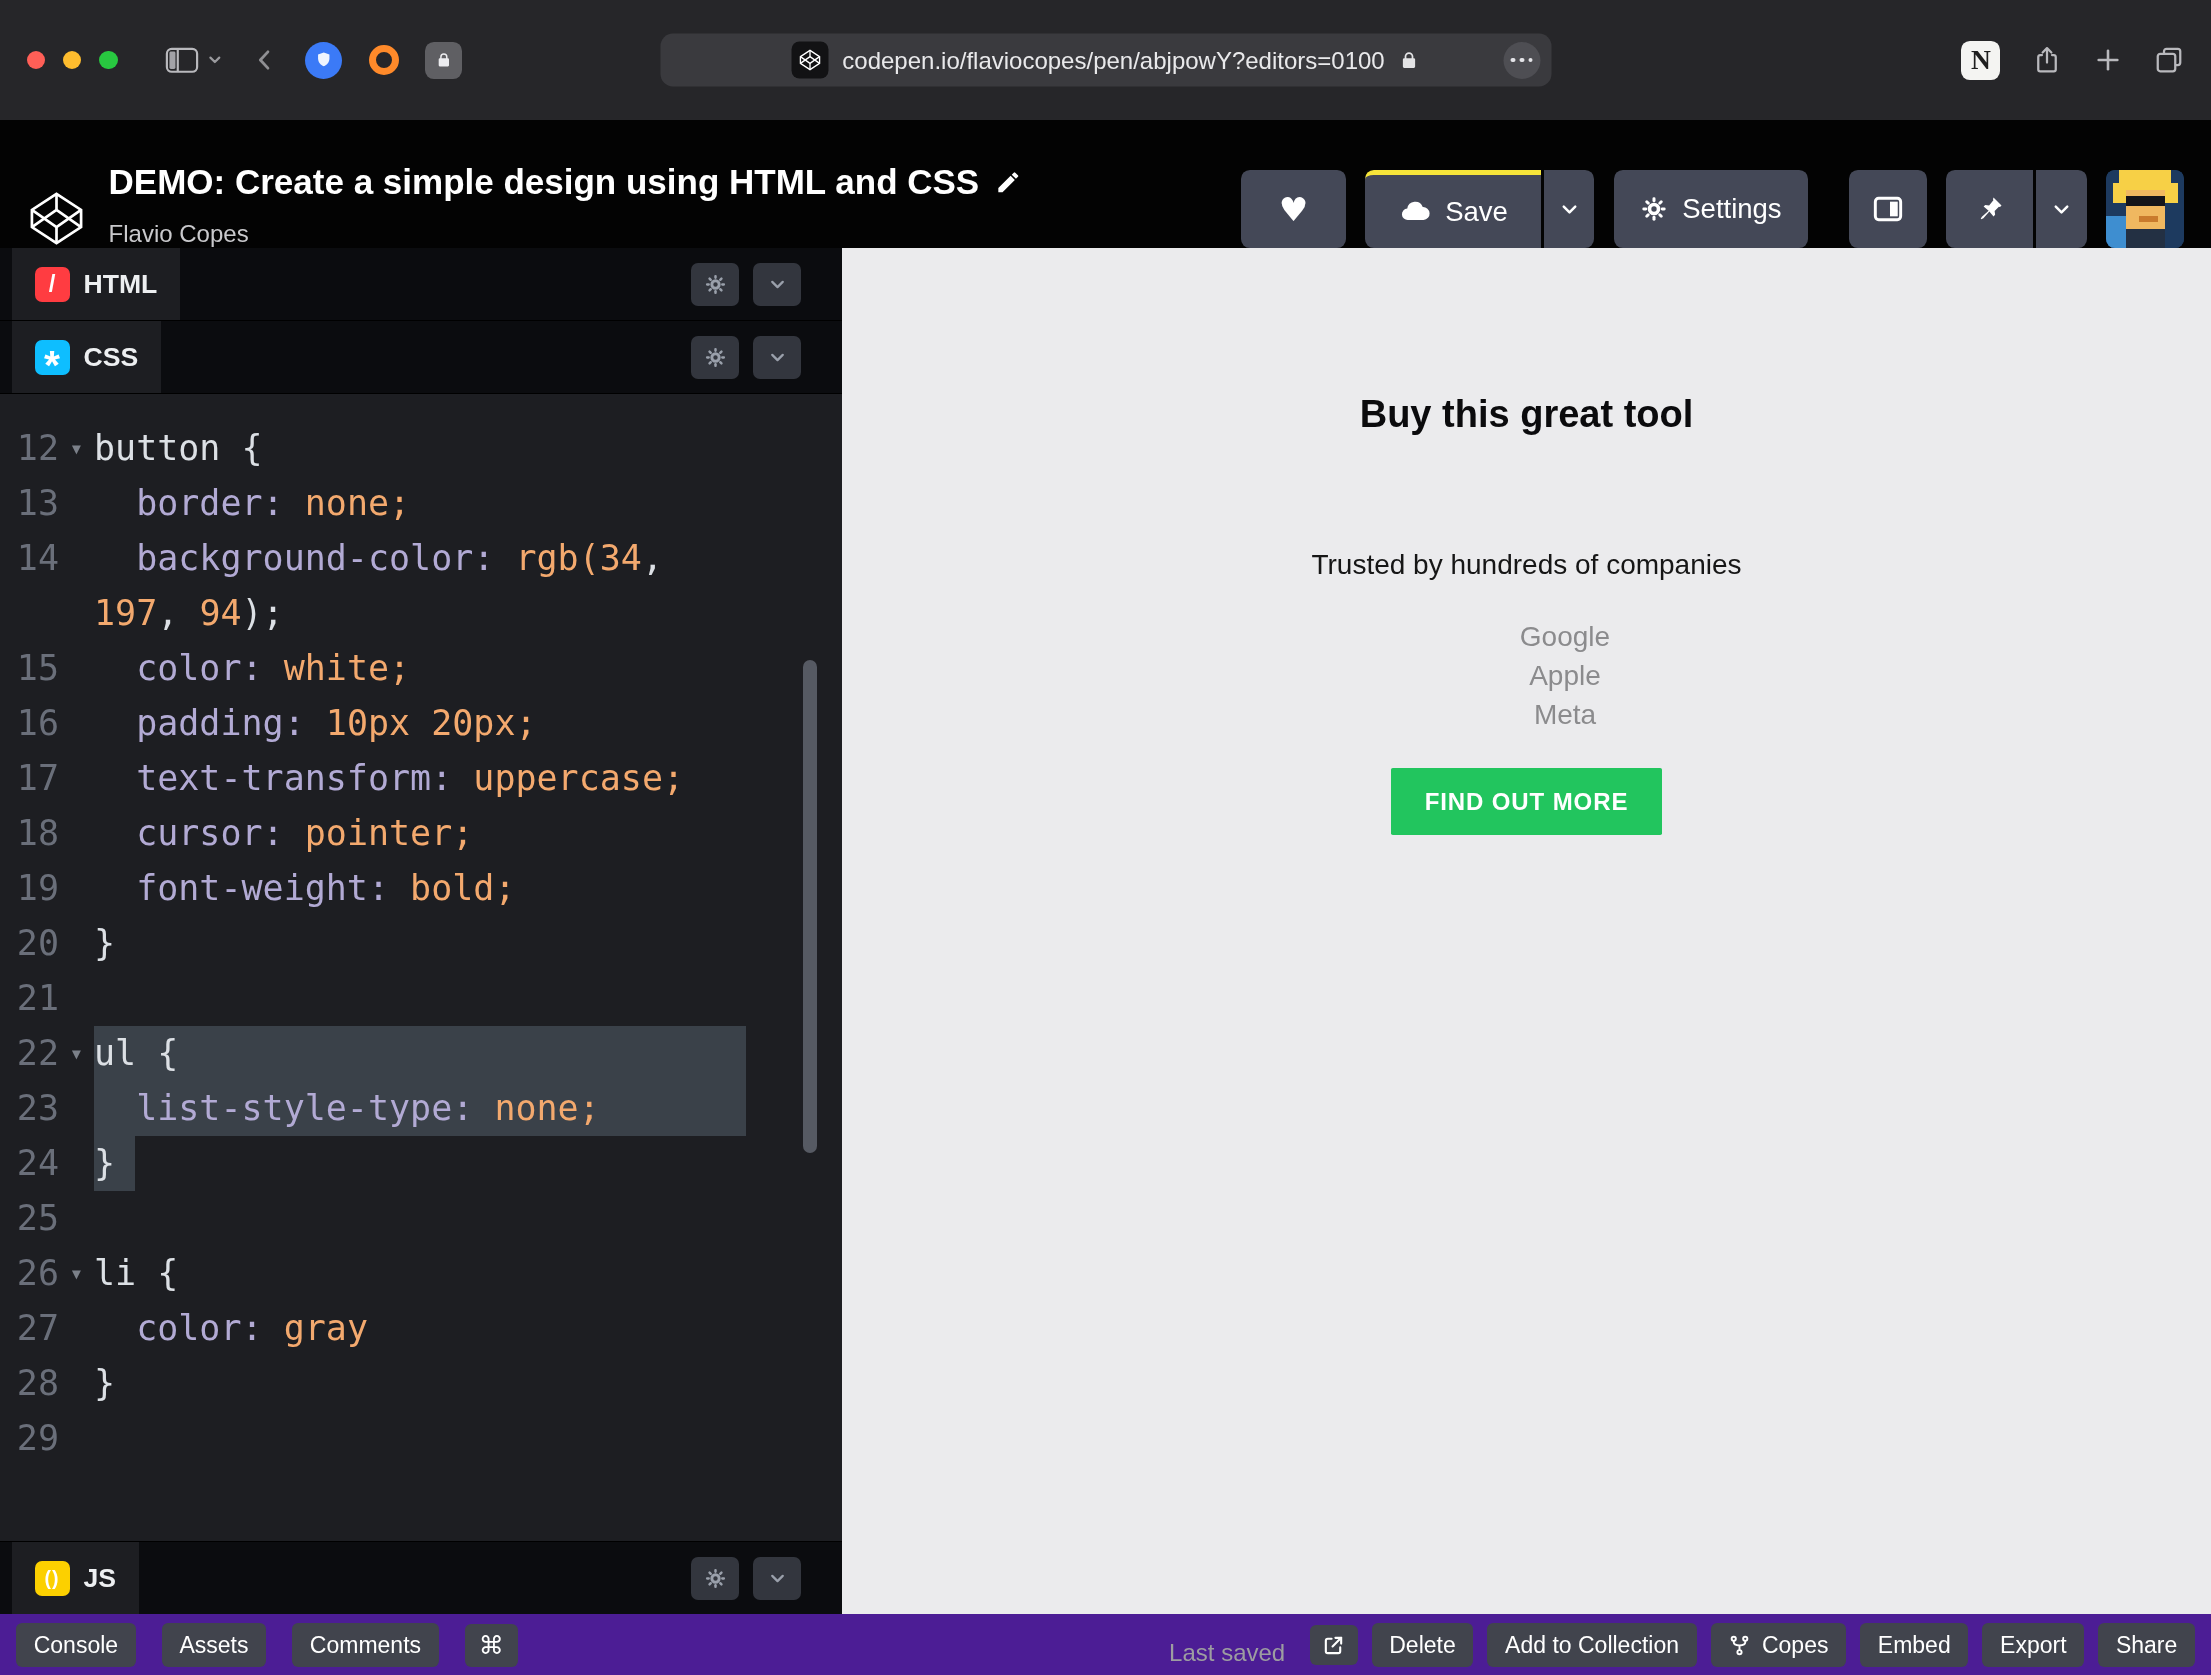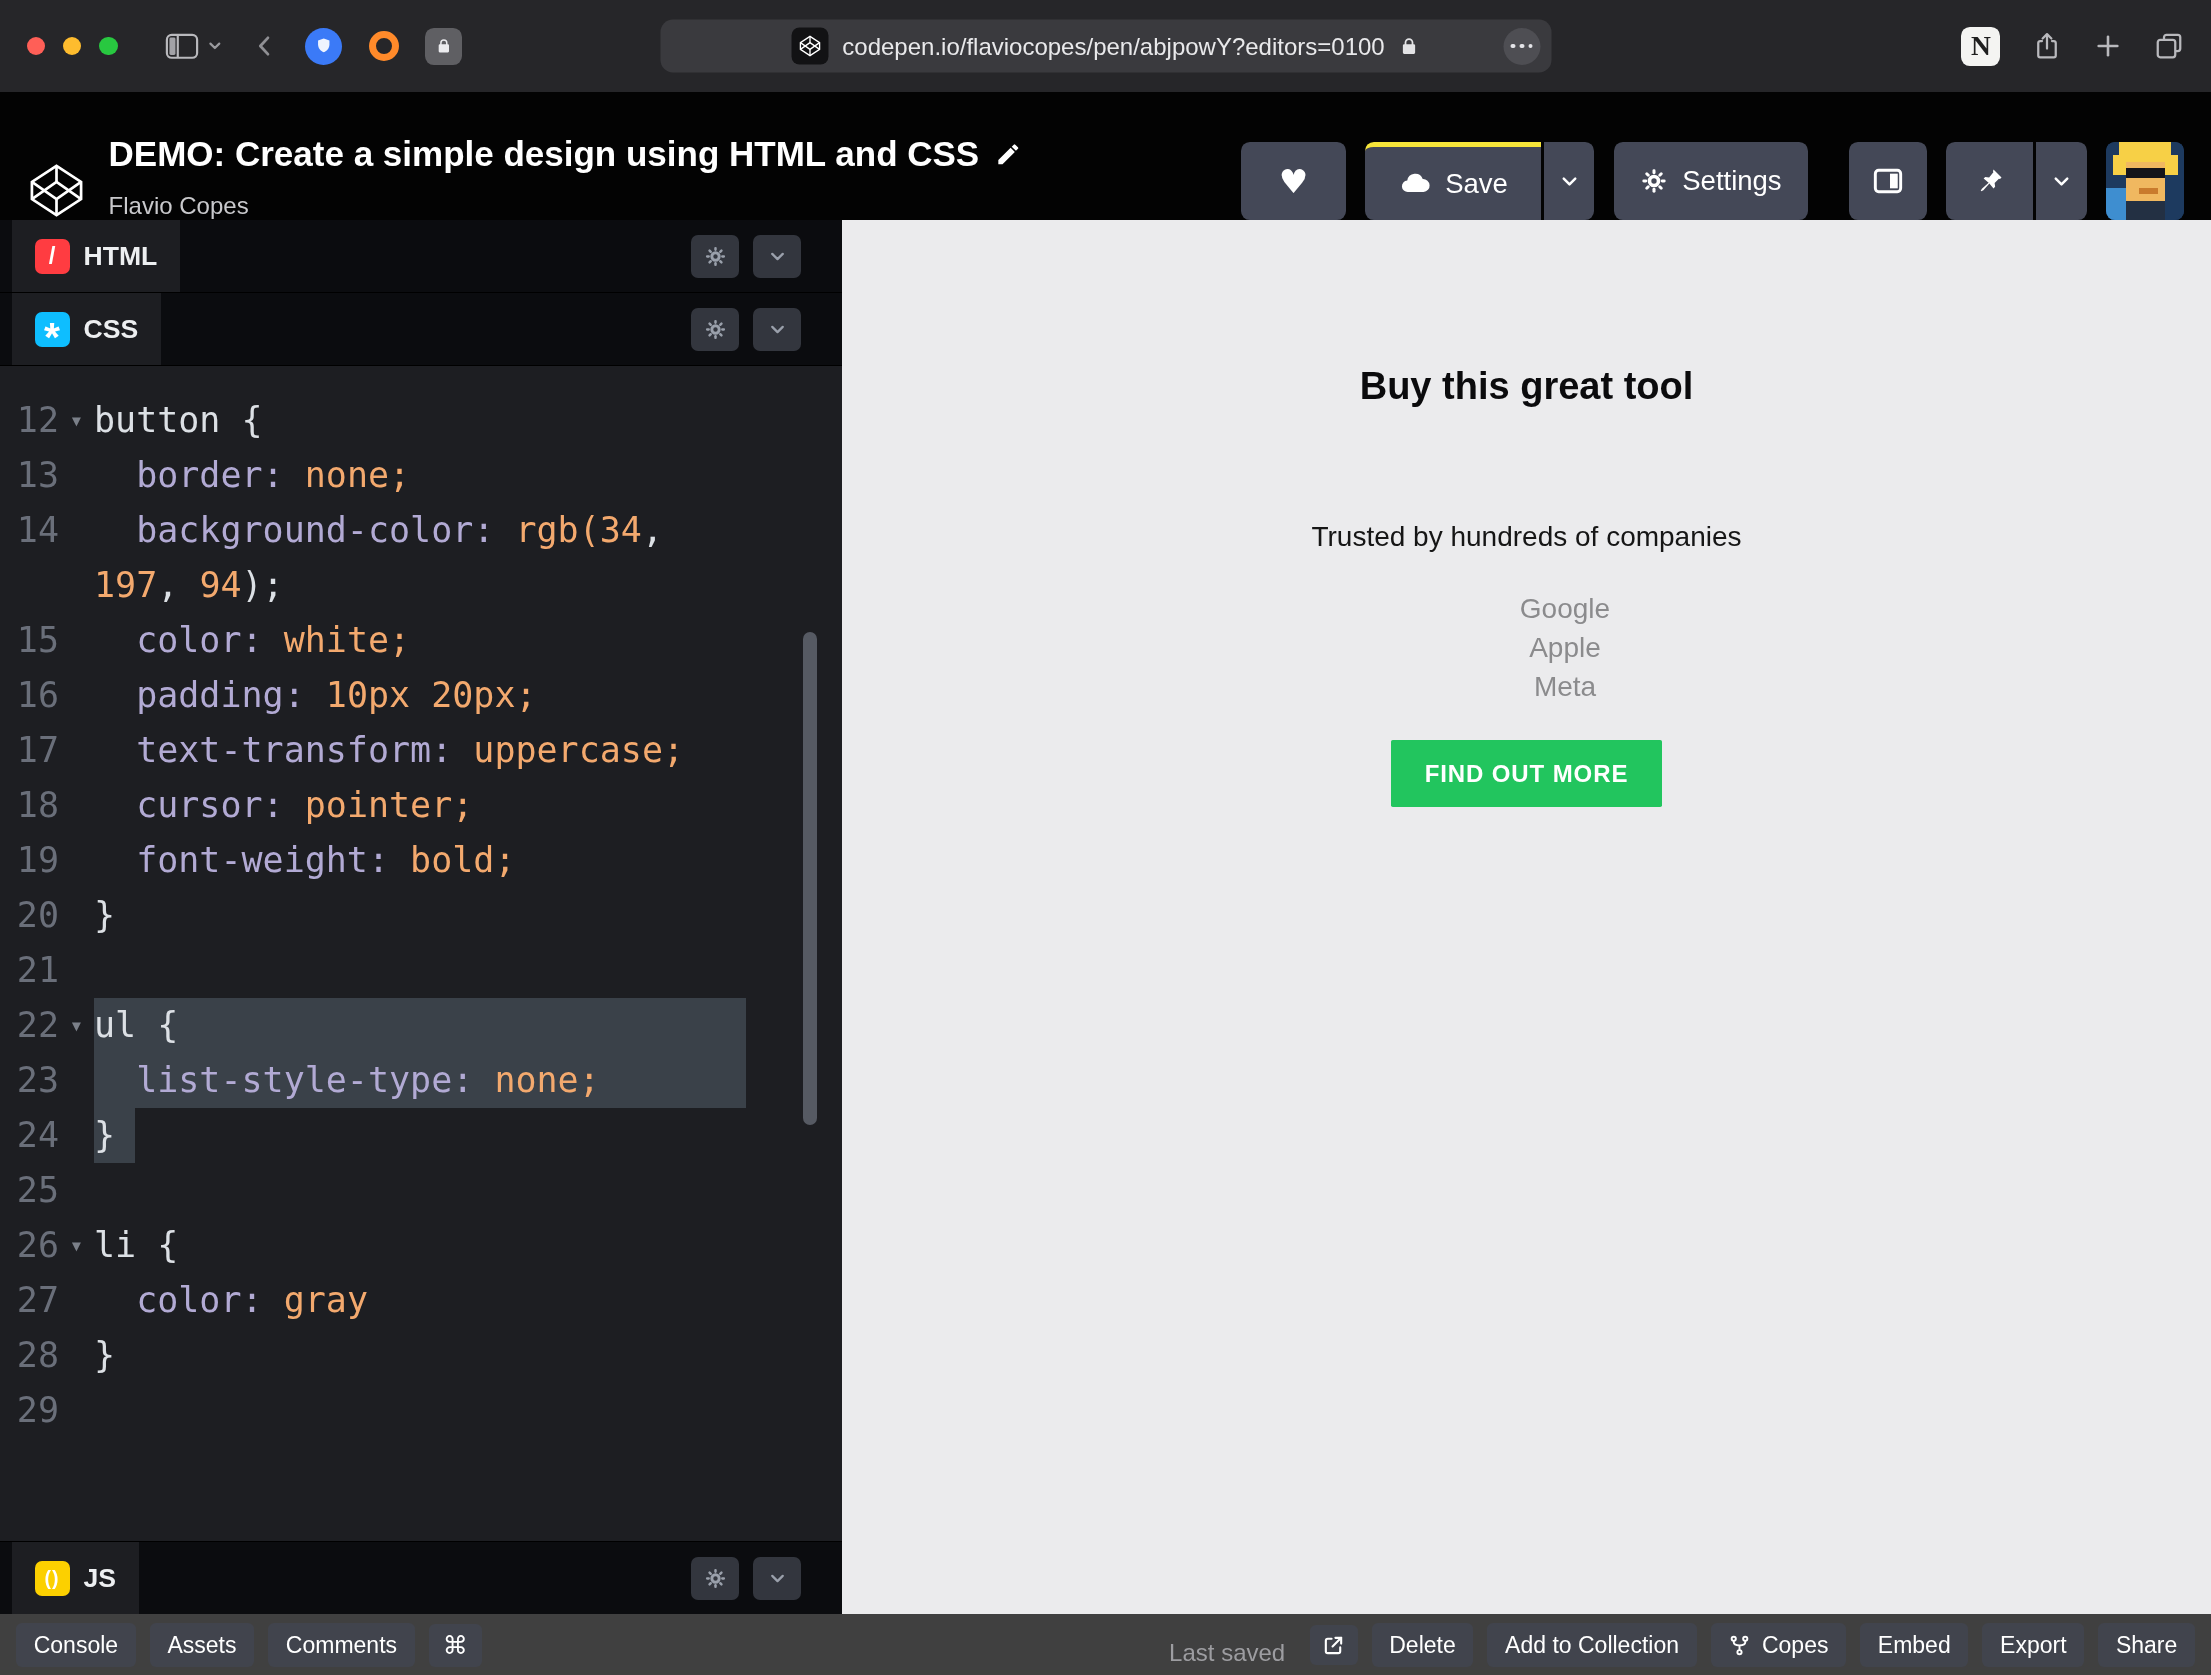--- a/index.html
+++ b/index.html
@@ -1,21 +1,21 @@
 <!DOCTYPE html>
 <html style="font-size:14px"><head>
 <meta charset="utf-8">
 <style>
   * { box-sizing: border-box; }
   html,body { margin:0; padding:0; background:#000; width:2211px; height:1676px; overflow:hidden;
               font-family:"Liberation Sans", sans-serif; }
   .screen { width:2211px; height:1676px; display:flex; flex-direction:column; }
 
   
-  .browser-bar { height:92px; background:#262629; display:flex; align-items:center;
+  .browser-bar { height:120px; background:#262629; display:flex; align-items:center;
                  padding:0 26.6px; position:relative; flex:none; }
   .bb-left { display:flex; align-items:center; gap:26.6px; }
   .traffic { display:flex; gap:17.7px; margin-right:21px; }
   .light { width:18.6px; height:18.6px; border-radius:50%; }
   .light.red { background:#ff5f57; } .light.yellow { background:#febc2e; } .light.green { background:#28c840; }
   .bb-ic { display:flex; align-items:center; justify-content:center; color:#a9a9ad; }
   .sidebar-group { display:flex; align-items:center; gap:7px; }
   .ext-blue { width:37px; height:37px; border-radius:50%; background:#3b7af7; display:flex; align-items:center; justify-content:center; }
   .ext-orange { width:30px; height:30px; border-radius:50%; border:7px solid #ff8a2a; }
   .ext-gray { width:37px; height:37px; border-radius:8.9px; background:#5f5f63; display:flex; align-items:center; justify-content:center; }
@@ -90,22 +90,22 @@
   .preview-body { padding-top:122px; text-align:center; color:#141414; }
   .preview-heading { font-size:38px; line-height:57px; font-weight:bold; margin:16px; color:#0b0b0d; }
   .tagline { font-size:28px; line-height:34px; margin:105px 0 0; color:#161616; }
   .companies { list-style:none; margin:35px 0 0; padding:0 8px 0 85px; color:#8b8b8d;
                font-size:28px; line-height:39px; }
   .cta { margin-top:34px; display:inline-block; background:#22c55e; color:#fff; border:none;
          border-radius:1.8px; font-weight:bold; font-size:24px; padding:19.5px 34px;
          letter-spacing:0.9px; font-family:inherit; cursor:pointer; }
 
   
-  .footer { height:62px; background:#404040; display:flex; align-items:center;
-            padding:0 16px; gap:14px; flex:none; }
+  .footer { height:62px; background:#4c1d95; display:flex; align-items:center;
+            padding:0 16px; gap:26px; flex:none; }
   .fbtn { background:#41444d; color:#fff; border:none; border-radius:6.2px; font-size:23px;
           padding:8.9px 17.7px; font-family:inherit; display:flex; align-items:center; gap:10.6px;
           cursor:pointer; }
   .cmd-btn { padding:7px 14px; font-family:"DejaVu Sans", sans-serif; font-size:25px; }
   .footer-right { margin-left:auto; display:flex; align-items:center; gap:14px; }
   .last-saved { color:#9d9da1; font-size:24px; margin-right:10.6px;margin-top:16px; }
   .icon-btn { padding:8.9px 12.4px; }
 
   svg { display:block; }
 </style>

